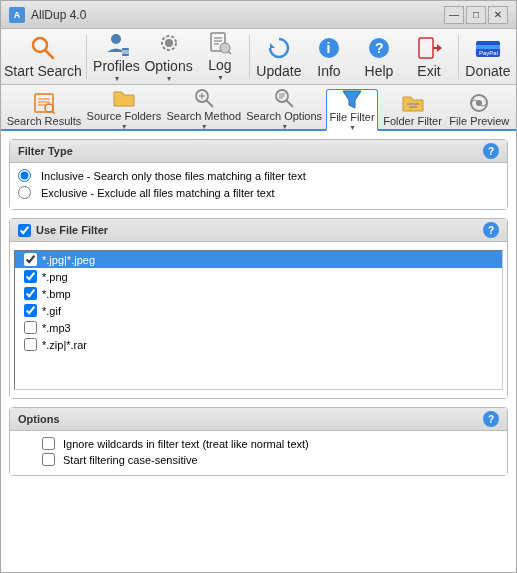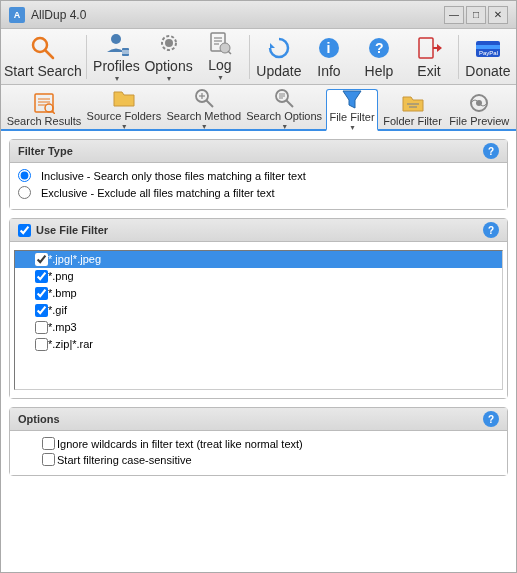--- a/index.html
+++ b/index.html
@@ -197,21 +197,21 @@
       gap: 10px;
       margin-bottom: 4px;
       font-size: 11px;
     }
     .radio-row input[type=radio] { margin: 0; }
 
     
     .checkbox-row {
       display: flex;
       align-items: center;
-      gap: 2px;
+      gap: 8px;
       margin-bottom: 3px;
       font-size: 11px;
       padding-left: 24px;
     }
     .checkbox-row input[type=checkbox] { margin: 0; }
 
     
     .use-filter-header {
       background: linear-gradient(to bottom, #e8e8e8, #d8d8d8);
       padding: 3px 8px;
@@ -232,22 +232,23 @@
 
     
     .file-list {
       border: 1px inset #ccc;
       background: white;
       min-height: 140px;
       margin: 4px 0;
     }
     .file-item {
       display: flex;
-      align-items: flex-start;
-      padding: 2px 20px;
+      align-items: center;
+      gap: 5px;
+      padding: 2px 9px;
       font-size: 11px;
       cursor: pointer;
     }
     .file-item.selected {
       background: #3a8ee6;
       color: white;
     }
     .file-item input[type=checkbox] { margin: 0; }
     .file-item.selected input[type=checkbox] { accent-color: white; }
 

